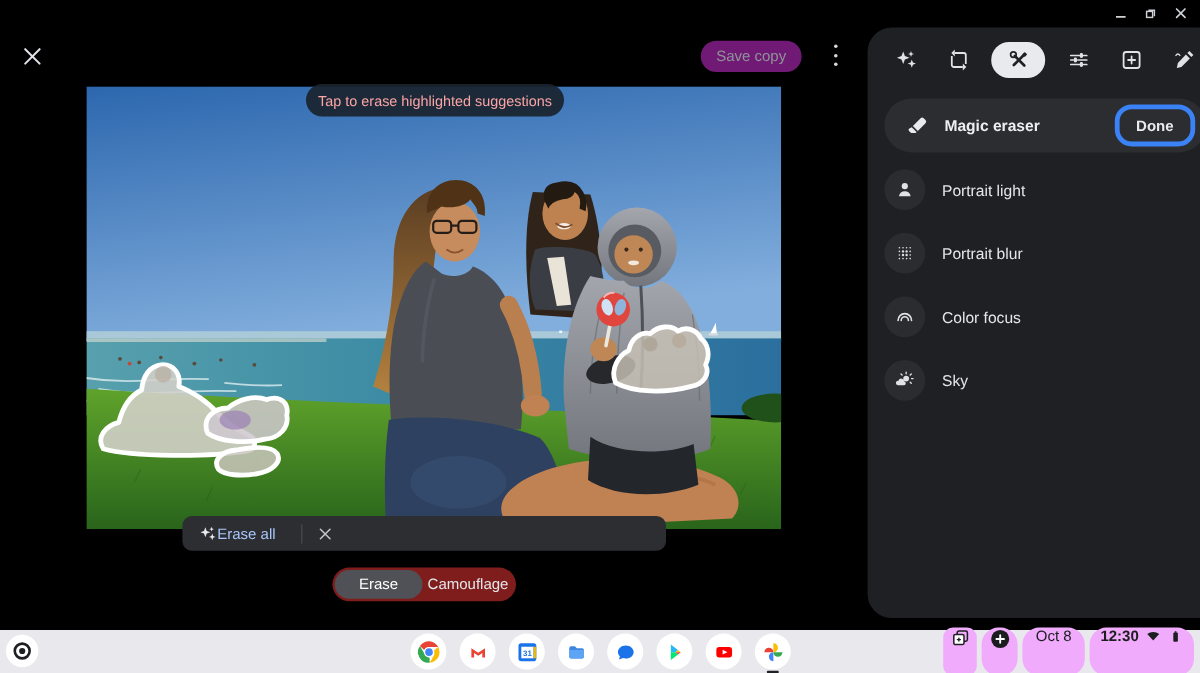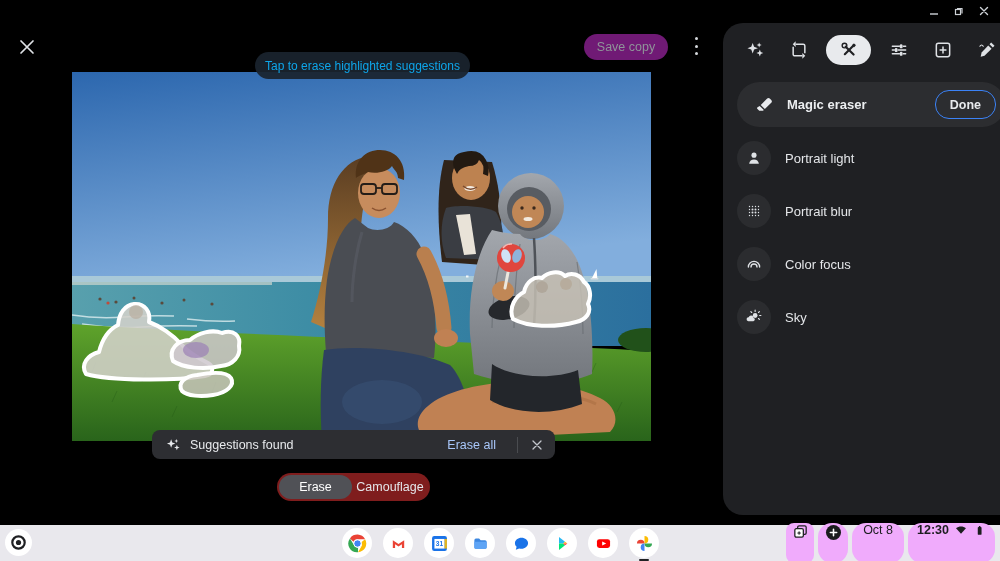--- a/index.html
+++ b/index.html
@@ -10,23 +10,23 @@
   .win-btn{width:16px;height:16px;display:flex;align-items:center;justify-content:center;cursor:default;}
   .close-editor{position:absolute;left:18px;top:38px;width:18px;height:18px;z-index:30;}
   .save-copy{position:absolute;left:584px;top:34px;width:84px;height:26px;border-radius:13px;
              background:#701a75;color:#8f9499;font-size:12.5px;display:flex;align-items:center;
              justify-content:center;z-index:30;}
   .kebab{position:absolute;left:691px;top:37px;width:10px;height:18px;display:flex;flex-direction:column;
          align-items:center;justify-content:space-between;z-index:30;}
   .kebab i{width:3px;height:3px;border-radius:50%;background:#d5d8dc;}
   
   .photo{position:absolute;left:72px;top:72px;width:579px;height:369px;z-index:1;}
-  .tooltip{position:absolute;left:255px;top:52px;width:215px;height:27px;border-radius:14px;
+  .tooltip{position:absolute;left:255px;top:70px;width:215px;height:27px;border-radius:14px;
            background:rgba(26,36,46,.93);display:flex;align-items:center;justify-content:center;
-           font-size:12px;color:#0ea5e9;z-index:10;text-align:right;}
+           font-size:12px;color:#fca5a5;z-index:10;text-align:right;}
   
   .toast{position:absolute;left:152px;top:430px;width:403px;height:29px;border-radius:8px;
          background:#2d2e32;display:flex;align-items:center;padding:0 10px 0 13px;box-sizing:border-box;
          z-index:12;}
   .toast .msg{font-size:12.5px;margin-left:9px;flex:1;color:#e8eaed;}
   .toast .action{font-size:12.5px;font-weight:normal;color:#a8c7fa;margin-right:21px;}
   .toast .div{width:1px;height:16px;background:#4a4c50;margin-right:11px;}
   
   .mode-toggle{position:absolute;left:277px;top:473px;width:153px;height:28px;border-radius:14px;
                background:#7f1d1d;display:flex;align-items:center;padding:2px;box-sizing:border-box;z-index:12;}
@@ -35,21 +35,21 @@
   .seg.unsel{flex:1;color:#e4e6e9;}
   
   .panel{position:absolute;left:723px;top:23px;width:296px;height:492px;background:#1f2023;
          border-radius:20px;z-index:20;box-sizing:border-box;}
   .panel-toolbar{display:flex;justify-content:space-between;align-items:center;padding:12px 15px 0;}
   .tool-btn{width:34px;height:30px;border-radius:15px;display:flex;align-items:center;justify-content:center;}
   .tool-btn.selected{background:#e8eaed;width:45px;}
   .eraser-pill{margin:17px 14px 0;height:45px;border-radius:23px;background:#2c2d30;display:flex;
                align-items:center;padding:0 9px 0 17px;box-sizing:border-box;}
   .eraser-pill .lbl{flex:1;font-size:13px;font-weight:bold;color:#eceef0;margin-left:13px;}
-  .done-btn{height:27px;padding:0 14px;border:1px solid #3b82f6;border-radius:14px;background:transparent;
+  .done-btn{height:27px;padding:0 14px;border:4px solid #3b82f6;border-radius:14px;background:transparent;
             color:#e8eaed;font-size:12.5px;font-weight:bold;display:flex;align-items:center;}
   .opt-row{display:flex;align-items:center;margin:0 14px 19px;}
   .opt-row.first{margin-top:14px;}
   .opt-icon{width:34px;height:34px;border-radius:50%;background:#2b2c2f;display:flex;align-items:center;
             justify-content:center;margin-right:14px;flex:none;}
   .opt-lbl{font-size:13px;color:#e4e6e9;}
   
   .shelf{position:absolute;left:0;bottom:0;width:1000px;height:36px;background:#e9e8ed;z-index:40;}
   .launcher{position:absolute;left:5px;top:4px;width:27px;height:27px;border-radius:50%;background:#fff;
             display:flex;align-items:center;justify-content:center;}
@@ -223,21 +223,20 @@
   </svg>
 
   <div class="tooltip">Tap to erase highlighted suggestions</div>
 
   <div class="toast">
     <svg width="16" height="16" viewBox="0 0 24 24" fill="#e8eaed">
       <path d="M9.2 3.5l1.7 4.6 4.6 1.7-4.6 1.7-1.7 4.6-1.7-4.6-4.6-1.7 4.6-1.7z"></path>
       <path d="M17.8 11.5l1.1 3 3 1.1-3 1.1-1.1 3-1.1-3-3-1.1 3-1.1z"></path>
       <path d="M17 3l.8 2.2L20 6l-2.2.8L17 9l-.8-2.2L14 6l2.2-.8z"></path>
     </svg>
-    <span class="msg">Suggestions found</span>
     <span class="action">Erase all</span>
     <span class="div"></span>
     <svg width="16" height="16" viewBox="0 0 20 20">
       <path d="M5 5l10 10M15 5L5 15" stroke="#c3c7cc" stroke-width="1.6" stroke-linecap="round"></path>
     </svg>
   </div>
 
   <div class="mode-toggle">
     <div class="seg sel">Erase</div>
     <div class="seg unsel">Camouflage</div>

